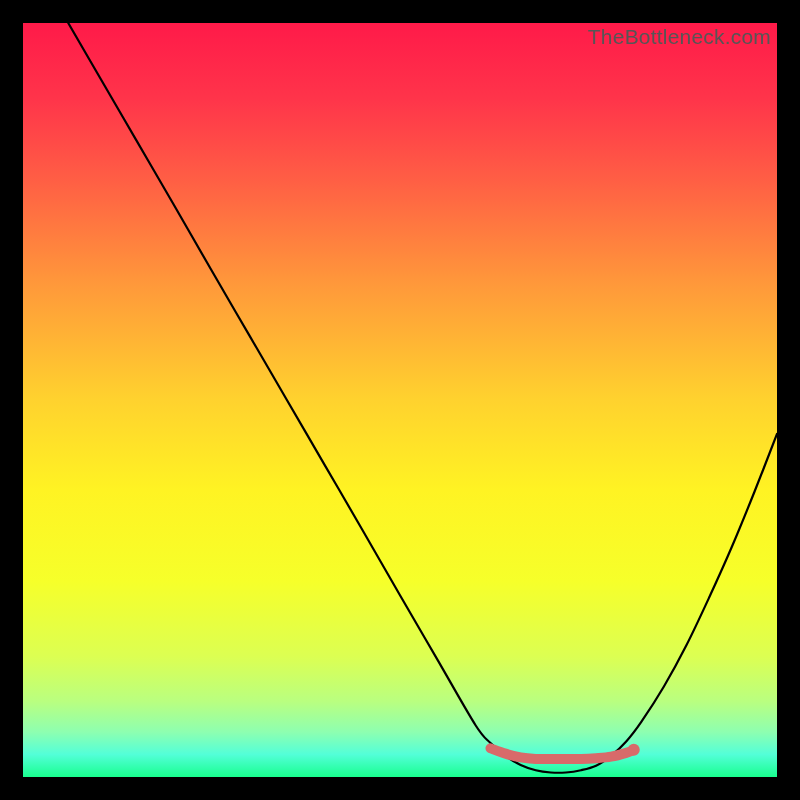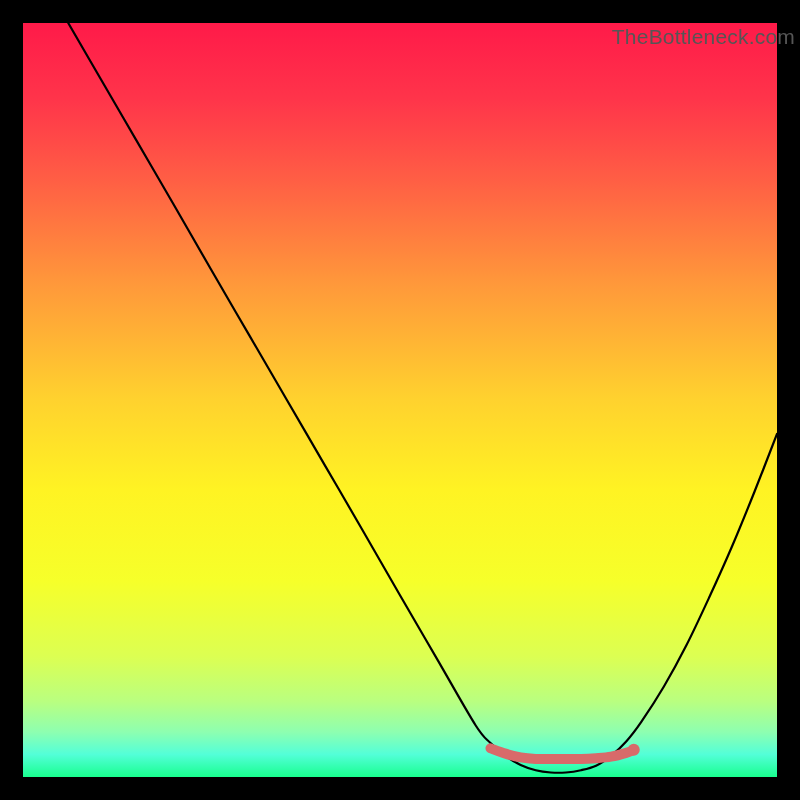--- a/index.html
+++ b/index.html
@@ -17,21 +17,20 @@
     width: 754px;
     height: 754px;
     background: #000;
   }
   .plot-area {
     position: absolute;
     left: 0;
     top: 0;
     width: 754px;
     height: 754px;
-    padding-left: 24px;
   }
   .gradient-bg {
     position: absolute;
     left: 0;
     top: 0;
     width: 754px;
     height: 754px;
   }
   .curve-layer {
     position: absolute;

